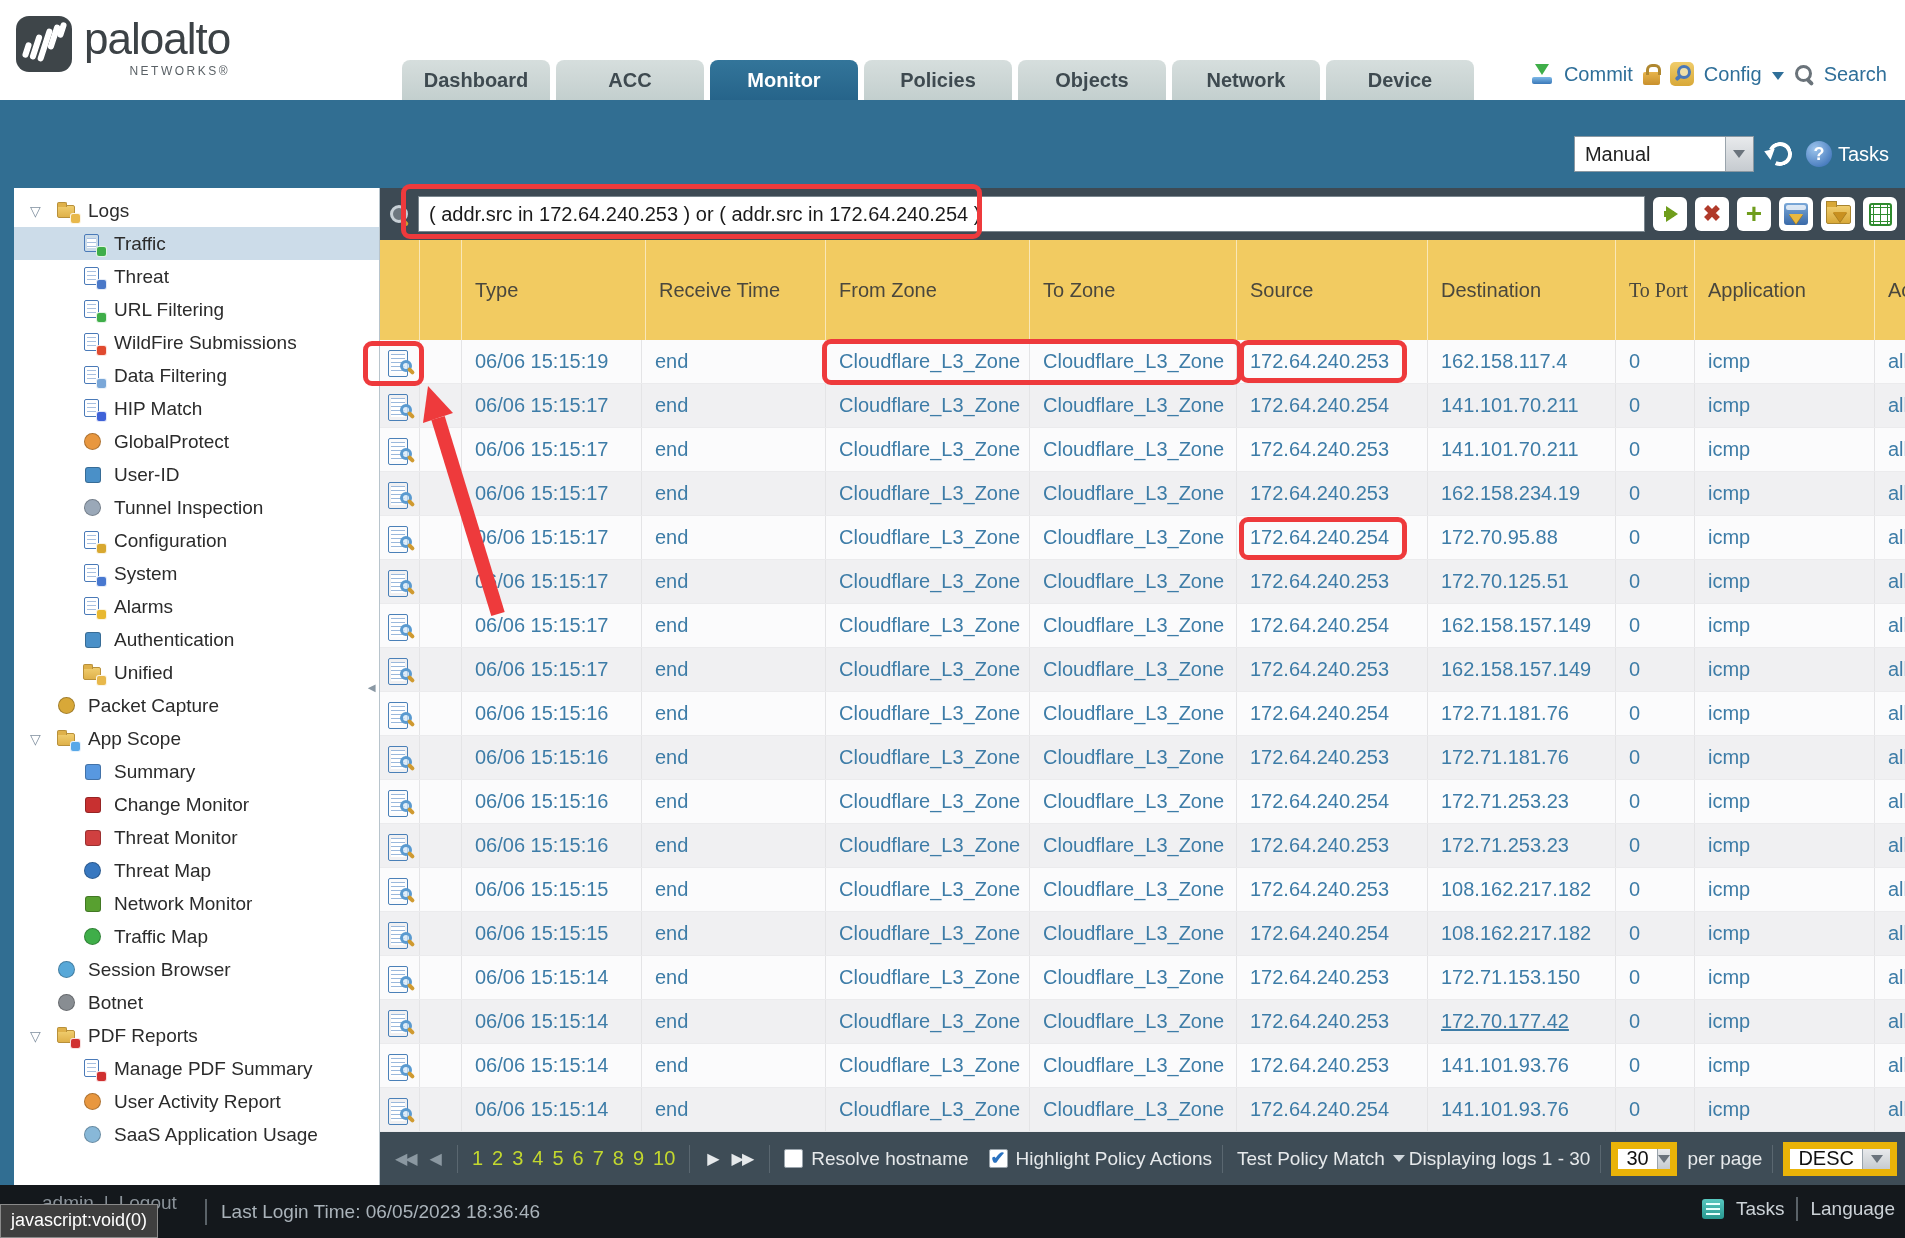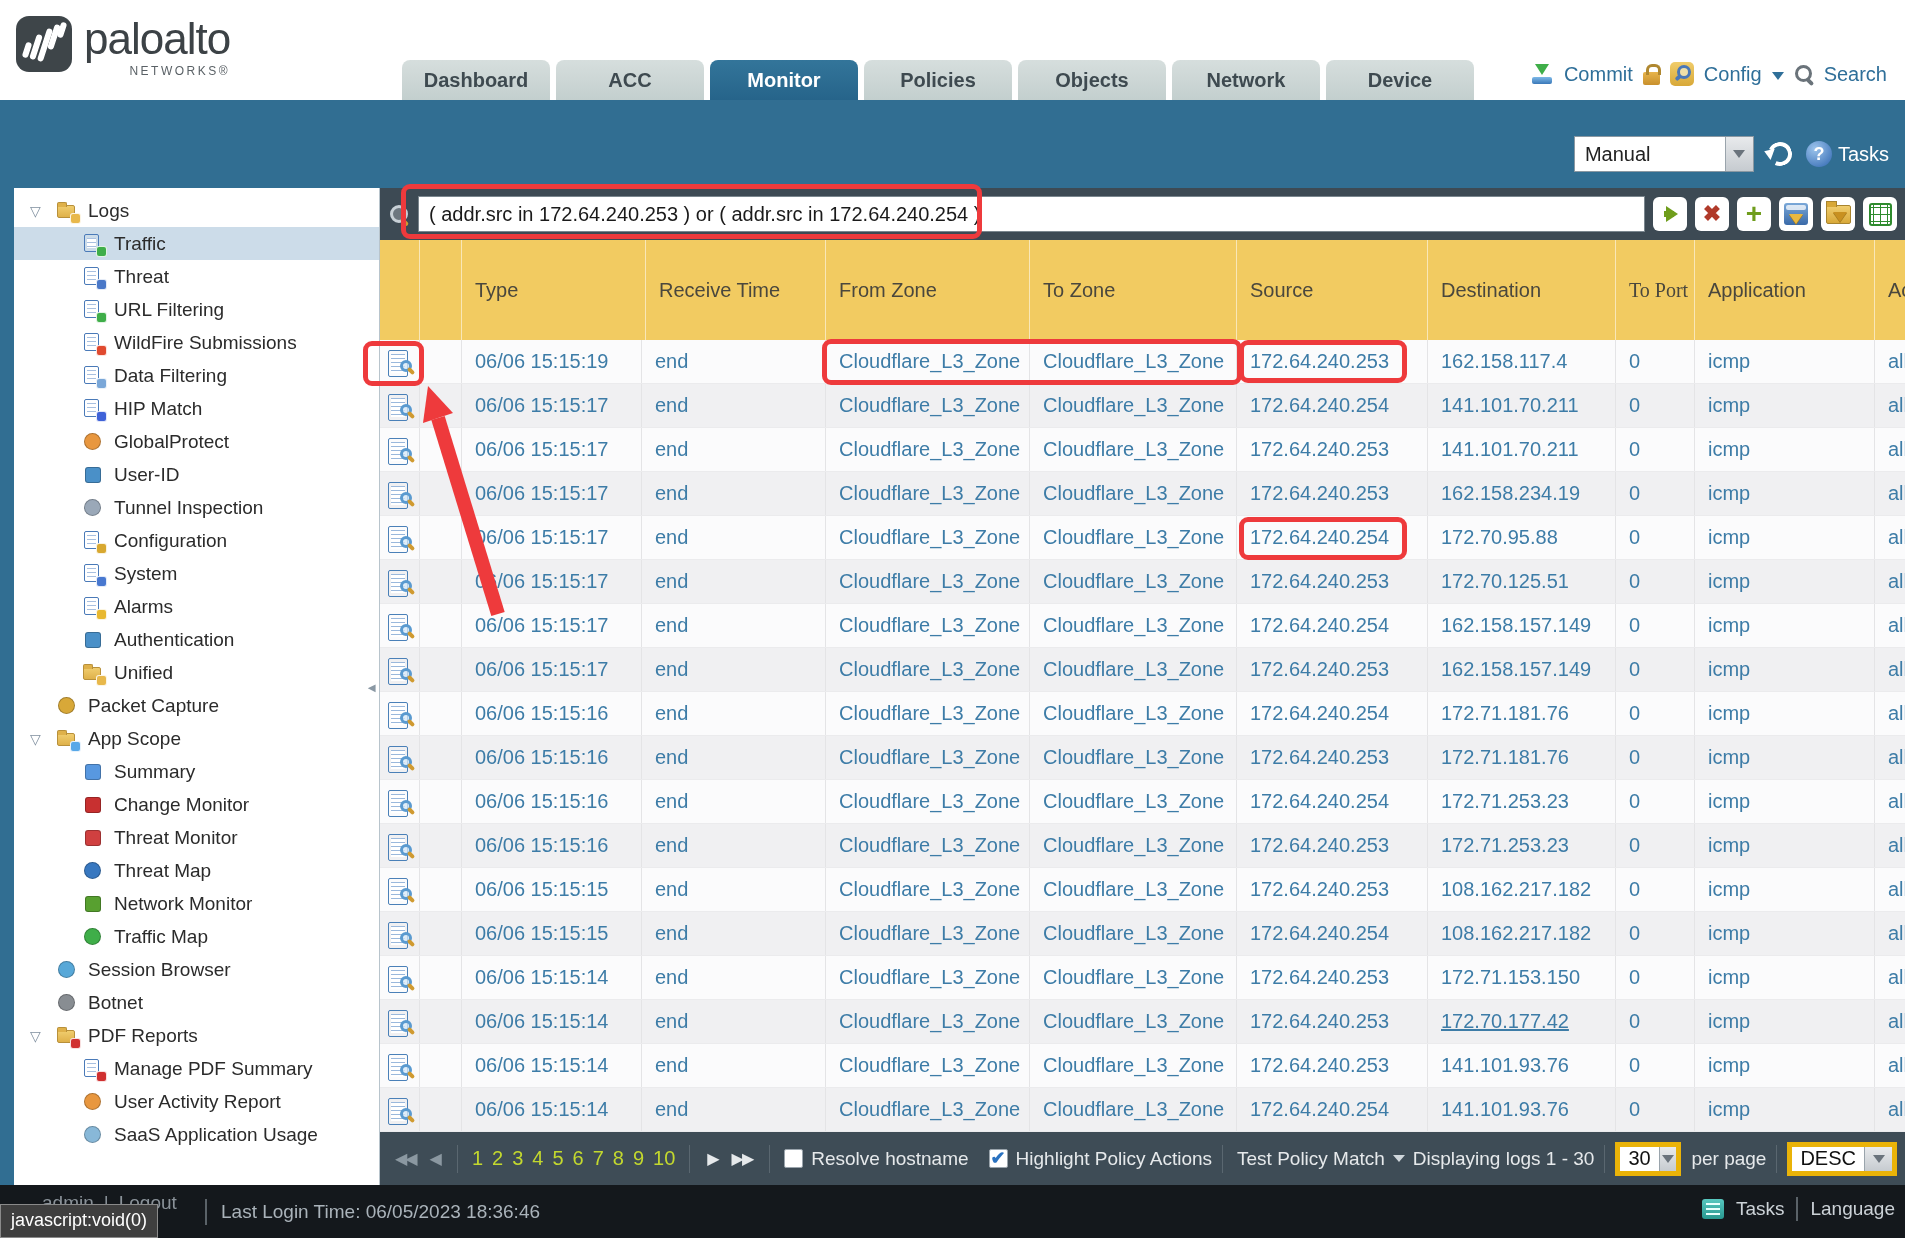--- a/index.html
+++ b/index.html
@@ -117,21 +117,21 @@
   .pg-btn { padding:0 7px; font-size:16px; letter-spacing:-2px; cursor:pointer; }
   .pg-btn.dis { color:#8b98a1; }
   .vsep { width:1px; height:28px; background:#5a6770; margin:0 10px; flex:none; }
   .pages { display:flex; gap:9px; margin:0 4px; }
   .pages span { color:#c3d82e; font-size:20px; cursor:pointer; }
   .cb { width:19px; height:19px; background:#fff; border:1px solid #9aa4ac; border-radius:2px; margin:0 8px 0 4px; position:relative; flex:none; cursor:pointer; }
   .cb.checked::after { content:"✔"; position:absolute; left:1px; top:-3px; color:#2a72c0; font-size:18px; font-weight:bold; }
   .tpm { display:flex; align-items:center; gap:8px; margin-left:4px; cursor:pointer; }
   .tpm::after { content:""; width:0; height:0; border-left:6px solid transparent; border-right:6px solid transparent; border-top:7px solid #cfd6db; }
   .spacer { flex:1; }
-  .mini-select { display:flex; height:34px; background:#fff; border:5px solid #eab308; cursor:pointer; }
+  .mini-select { display:flex; height:34px; background:#fff; border:7px solid #eab308; cursor:pointer; }
   .mini-select .val { padding:0 8px; font-size:20px; color:#111; display:flex; align-items:center; }
   .mini-select .btn { width:28px; background:linear-gradient(#e8eaec,#c6cbd0); border-left:1px solid #9aa4ac; display:flex; align-items:center; justify-content:center; }
   .mini-select .btn::after { content:""; width:0; height:0; border-left:6px solid transparent; border-right:6px solid transparent; border-top:8px solid #6a737c; }
 
   
   .statusbar { position:absolute; left:0; bottom:0; width:100%; height:53px; background:#14181c; color:#8a9299; font-size:19px; }
   .sb-left { position:absolute; left:42px; top:7px; display:flex; gap:10px; align-items:center; }
   .sb-login { position:absolute; left:205px; top:14px; display:flex; gap:14px; align-items:center; color:#aab3ba; }
   .sb-login .bar { width:2px; height:26px; background:#5a6268; }
   .tooltip { position:absolute; left:0; bottom:0; height:34px; min-width:150px; background:#3f3f3f; border:1px solid #8a8a8a; color:#fff; font-size:18px; padding:5px 10px; }

